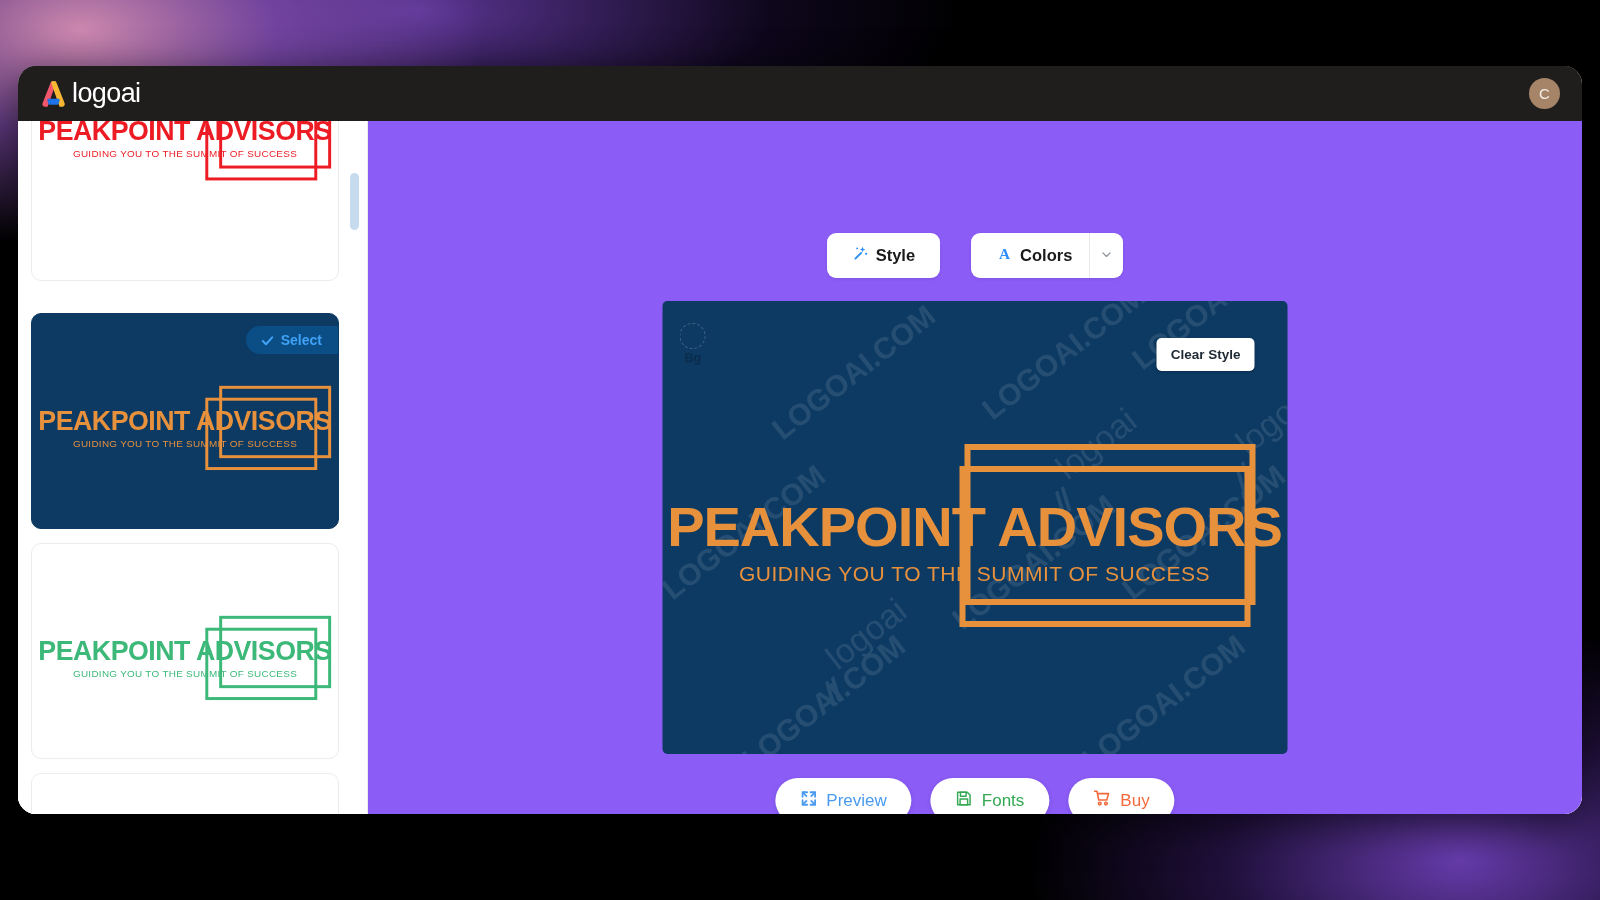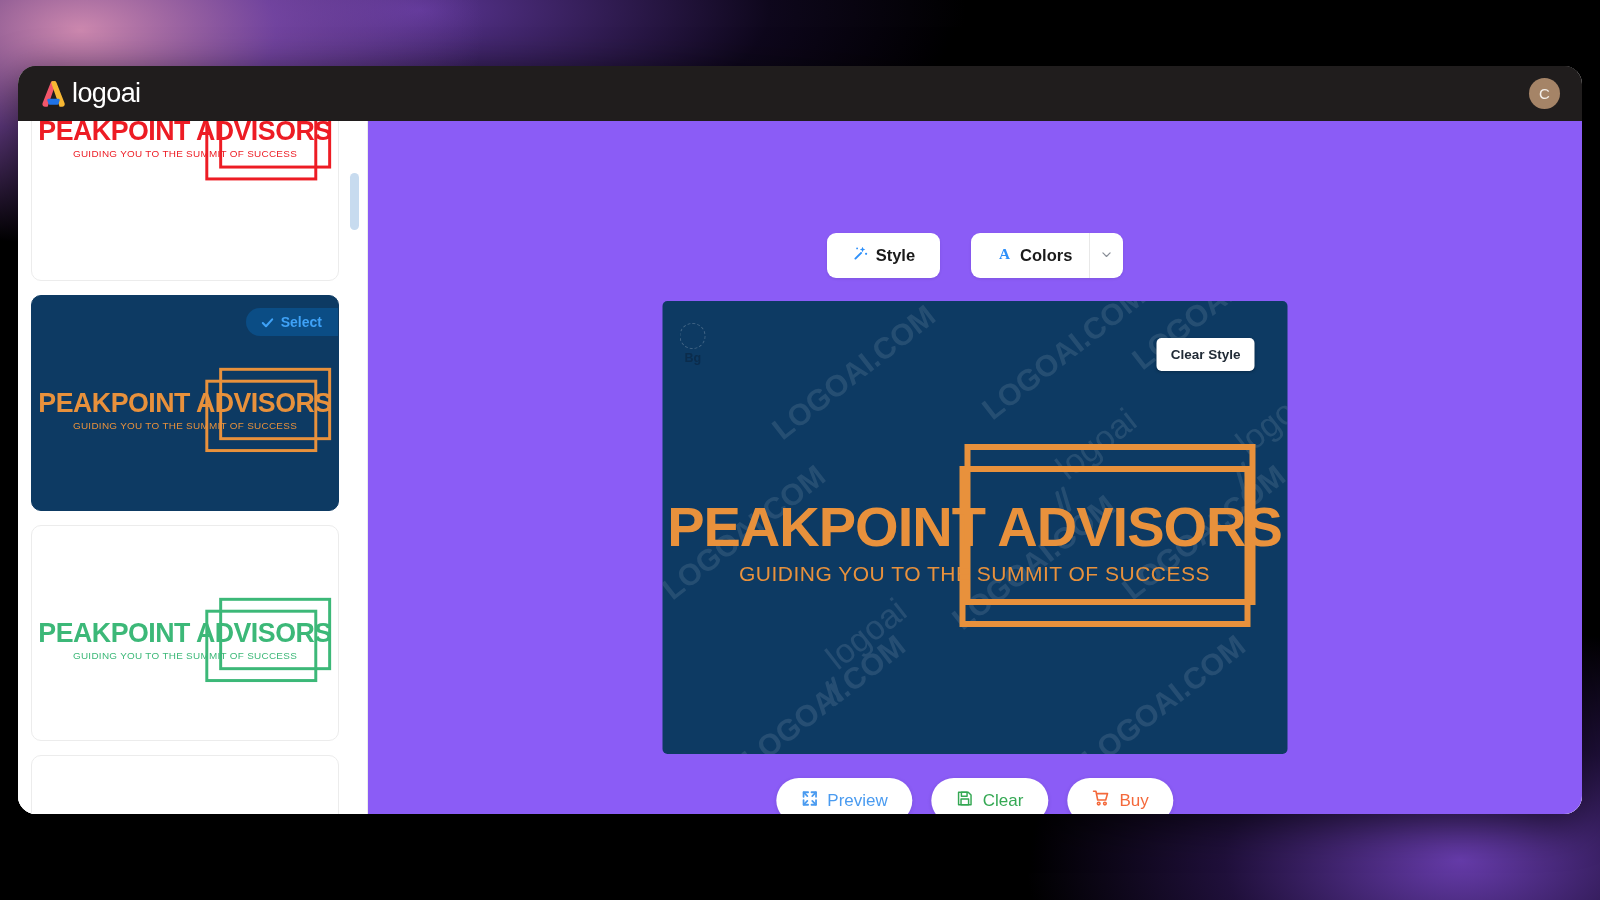--- a/index.html
+++ b/index.html
@@ -83,20 +83,21 @@
     border: 1px solid #ececec;
     background: #ffffff;
     position: relative;
     flex: 0 0 auto;
     display: flex; align-items: center; justify-content: center;
     overflow: hidden;
   }
   .logo-card.selected {
     background: #0d3a63;
     border-color: #0d3a63;
+    margin-top: 18px;
   }
   .select-pill {
     position: absolute; right: 0px; top: 12px;
     background: #0b4d85;
     color: #3fa2f7;
     border-radius: 14px 0 0 14px;
     font-size: 14px; font-weight: 600;
     padding: 6px 16px 6px 14px;
     display: flex; align-items: center; gap: 6px;
   }
@@ -382,21 +383,21 @@
         </button>
 
         <button id="btn-save" class="act-btn">
           <span class="ic">
             <svg width="17" height="17" viewBox="0 0 18 18" fill="none" stroke="#34a853" stroke-width="1.55" stroke-linejoin="round">
               <path d="M2.4 2.4 H12.6 L15.6 5.4 V15.6 H2.4 Z"></path>
               <rect x="5.4" y="2.4" width="6" height="4.2"></rect>
               <rect x="5.0" y="9.6" width="8" height="6"></rect>
             </svg>
           </span>
-          <span>Clear</span>
+          <span>Fonts</span>
         </button>
 
         <button id="btn-buy" class="act-btn">
           <span class="ic">
             <svg width="18" height="18" viewBox="0 0 18 18" fill="none" stroke="#f4693b" stroke-width="1.6" stroke-linecap="round" stroke-linejoin="round">
               <path d="M1.2 2.2 H3.6 L5.4 11.0 H13.4 L15.2 4.6 H4.3"></path>
               <circle cx="6.4" cy="14.6" r="1.3"></circle>
               <circle cx="12.6" cy="14.6" r="1.3"></circle>
             </svg>
           </span>

